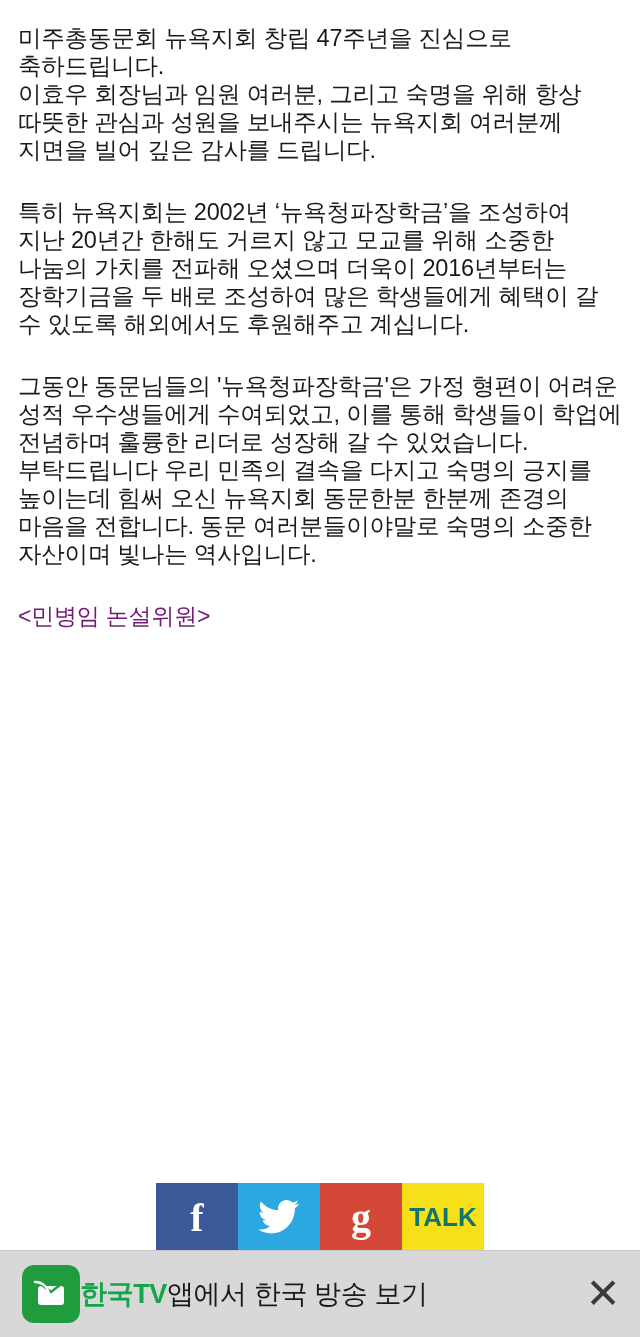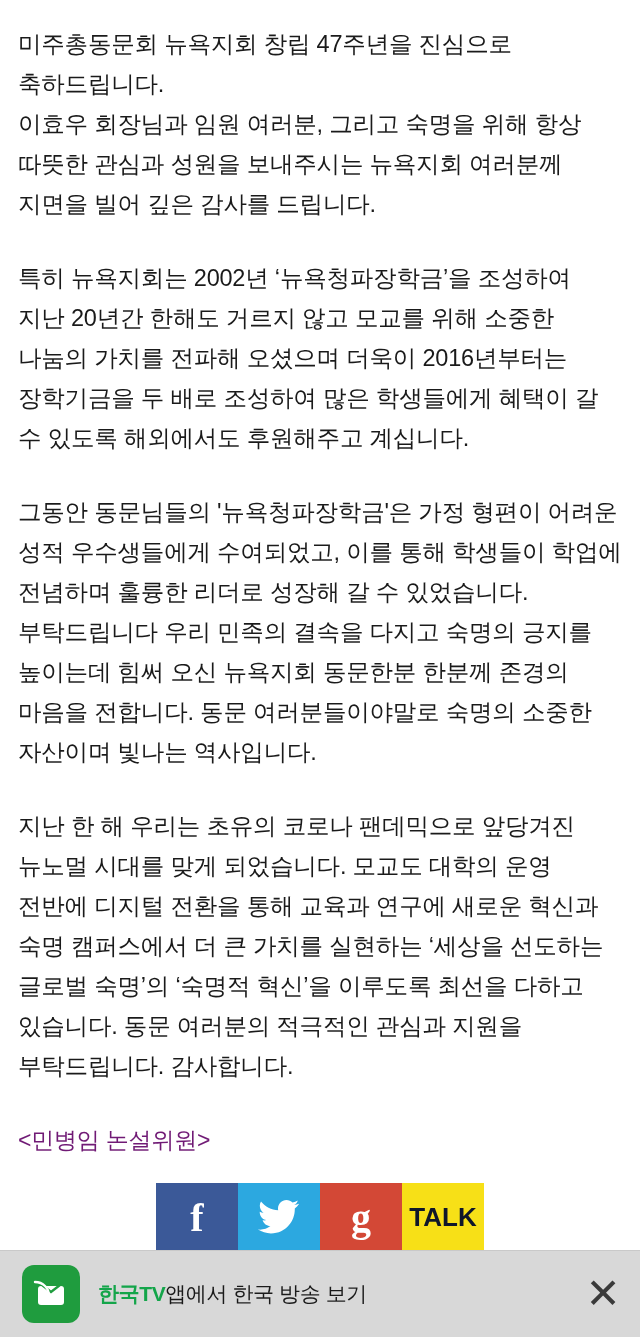--- a/index.html
+++ b/index.html
@@ -24,21 +24,21 @@
     background: #ffffff;
   }
 
   .article-body {
     position: absolute;
     top: 24px;
     left: 18px;
     width: 604px;
     color: #1a1a1a;
     font-size: 23.5px;
-    line-height: 40px;
+    line-height: 28px;
     letter-spacing: -0.2px;
     word-break: keep-all;
   }
 
   .para {
     margin: 0 0 34px 0;
     white-space: pre-wrap;
   }
   .para:last-child {
     margin-bottom: 0;
@@ -73,21 +73,21 @@
     align-items: center;
     justify-content: center;
     color: #ffffff;
     font-size: 40px;
     font-weight: bold;
     pointer-events: auto;
   }
   .sb-facebook { background: #3b5998; font-family: "Liberation Serif", serif; }
   .sb-twitter  { background: #2ca8e0; }
   .sb-google   { background: #d34836; font-family: "Liberation Serif", serif; }
-  .sb-kakao    { background: #f7e017; color: #0f172a; font-size: 26px; }
+  .sb-kakao    { background: #f7e017; color: #0f766e; font-size: 26px; }
 
   .ad-bar {
     position: absolute;
     left: 0;
     bottom: 0;
     width: 640px;
     height: 86px;
     background: #d8d8d8;
     display: flex;
     align-items: center;
@@ -100,23 +100,22 @@
     border-radius: 12px;
     background: #1f9c3e;
     display: flex;
     align-items: center;
     justify-content: center;
     flex: 0 0 auto;
   }
   .ad-icon svg { display: block; }
 
   .ad-text {
-    margin-left: 18px;
     flex: 1 1 auto;
-    font-size: 21px;
+    font-size: 27px;
     color: #1a1a1a;
     letter-spacing: -0.4px;
     white-space: nowrap;
     overflow: hidden;
   }
   .ad-text .hl {
     color: #14a54a;
     font-weight: bold;
   }
   .ad-close {
@@ -134,21 +133,20 @@
 </head>
 <body>
 
 <div class="page">
 
   <div class="article-body">
     <p class="para">미주총동문회 뉴욕지회 창립 47주년을 진심으로 축하드립니다.
 이효우 회장님과 임원 여러분, 그리고 숙명을 위해 항상 따뜻한 관심과 성원을 보내주시는 뉴욕지회 여러분께 지면을 빌어 깊은 감사를 드립니다.</p>
     <p class="para">특히 뉴욕지회는 2002년 ‘뉴욕청파장학금’을 조성하여 지난 20년간 한해도 거르지 않고 모교를 위해 소중한 나눔의 가치를 전파해 오셨으며 더욱이 2016년부터는 장학기금을 두 배로 조성하여 많은 학생들에게 혜택이 갈 수 있도록 해외에서도 후원해주고 계십니다.</p>
     <p class="para">그동안 동문님들의 '뉴욕청파장학금'은 가정 형편이 어려운 성적 우수생들에게 수여되었고, 이를 통해 학생들이 학업에 전념하며 훌륭한 리더로 성장해 갈 수 있었습니다. 부탁드립니다 우리 민족의 결속을 다지고 숙명의 긍지를 높이는데 힘써 오신 뉴욕지회 동문한분 한분께 존경의 마음을 전합니다. 동문 여러분들이야말로 숙명의 소중한 자산이며 빛나는 역사입니다.</p>
-    <p class="para">지난 한 해 우리는 초유의 코로나 팬데믹으로 앞당겨진 뉴노멀 시대를 맞게 되었습니다. 모교도 대학의 운영 전반에 디지털 전환을 통해 교육과 연구에 새로운 혁신과 숙명 캠퍼스에서 더 큰 가치를 실현하는 ‘세상을 선도하는 글로벌 숙명’의 ‘숙명적 혁신’을 이루도록 최선을 다하고 있습니다. 동문 여러분의 적극적인 관심과 지원을 부탁드립니다. 감사합니다.</p>
     <p class="para signature">&lt;민병임 논설위원&gt;</p>
   </div>
 
   <div class="ad-social-strip">
     <div class="social-row">
       <div class="social-btn sb-facebook">f</div>
       <div class="social-btn sb-twitter">
         <svg width="42" height="36" viewBox="0 0 42 36" aria-hidden="true">
           <path d="M41 4.8c-1.5.7-3.1 1.1-4.8 1.3 1.7-1 3-2.7 3.6-4.6-1.6.9-3.4 1.6-5.3 2C33 1.9 30.8 1 28.4 1c-4.6 0-8.4 3.8-8.4 8.4 0 .7.1 1.3.2 1.9C13.3 10.9 7.1 7.6 3 2.5c-.8 1.3-1.2 2.7-1.2 4.3 0 2.9 1.5 5.5 3.7 7-1.4 0-2.7-.4-3.8-1v.1c0 4.1 2.9 7.5 6.7 8.2-.7.2-1.4.3-2.2.3-.5 0-1.1 0-1.6-.1 1.1 3.3 4.1 5.8 7.8 5.8-2.9 2.2-6.5 3.6-10.4 3.6-.7 0-1.3 0-2-.1 3.7 2.4 8.2 3.8 12.9 3.8 15.4 0 23.9-12.8 23.9-23.9v-1.1c1.6-1.2 3-2.7 4.2-4.4z" fill="#ffffff"></path>
         </svg>

